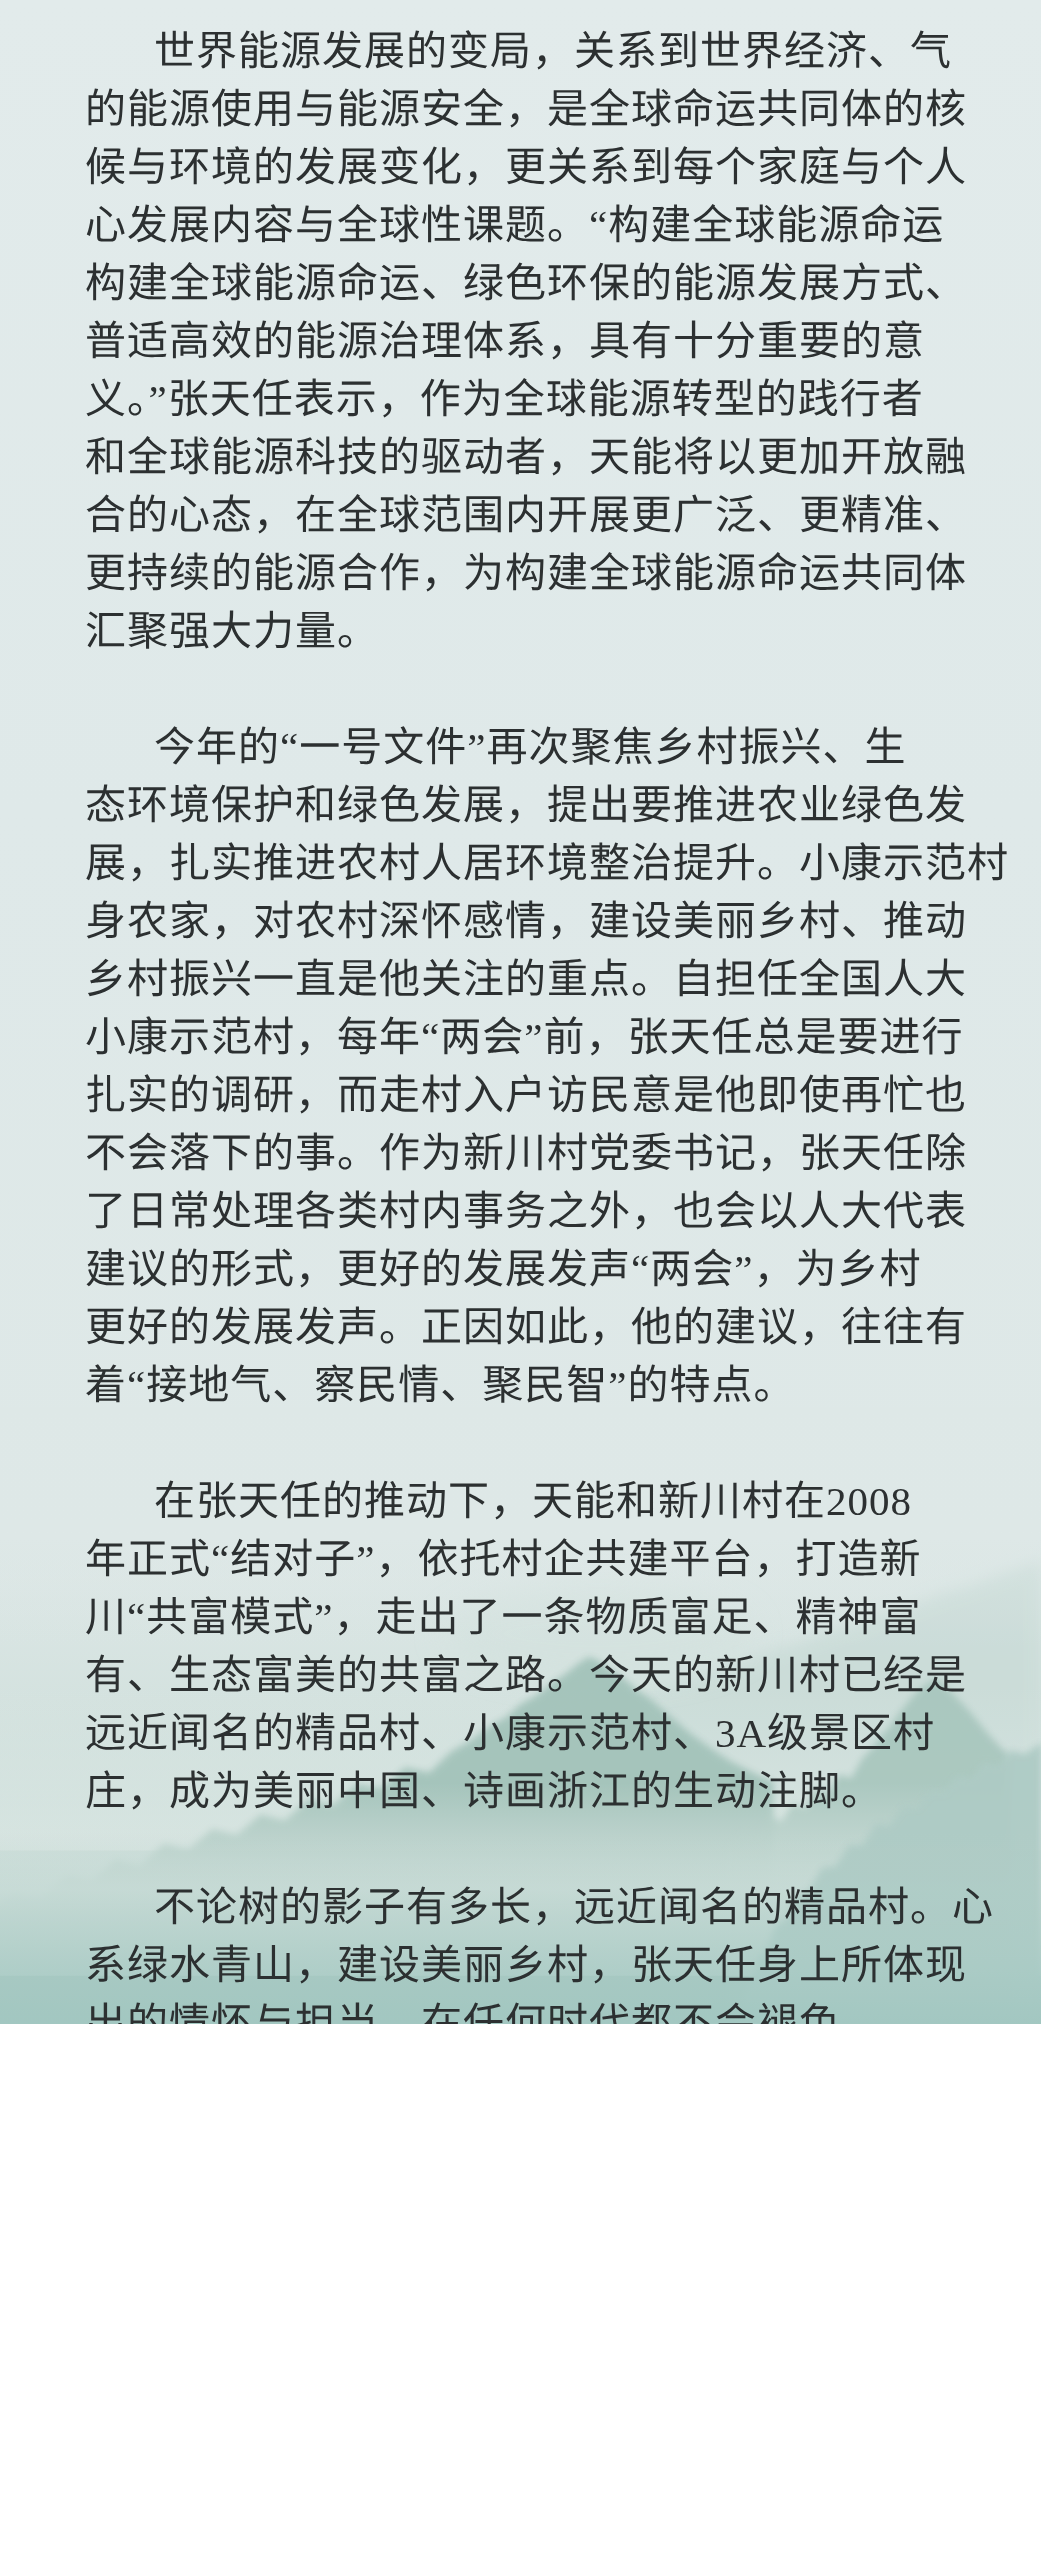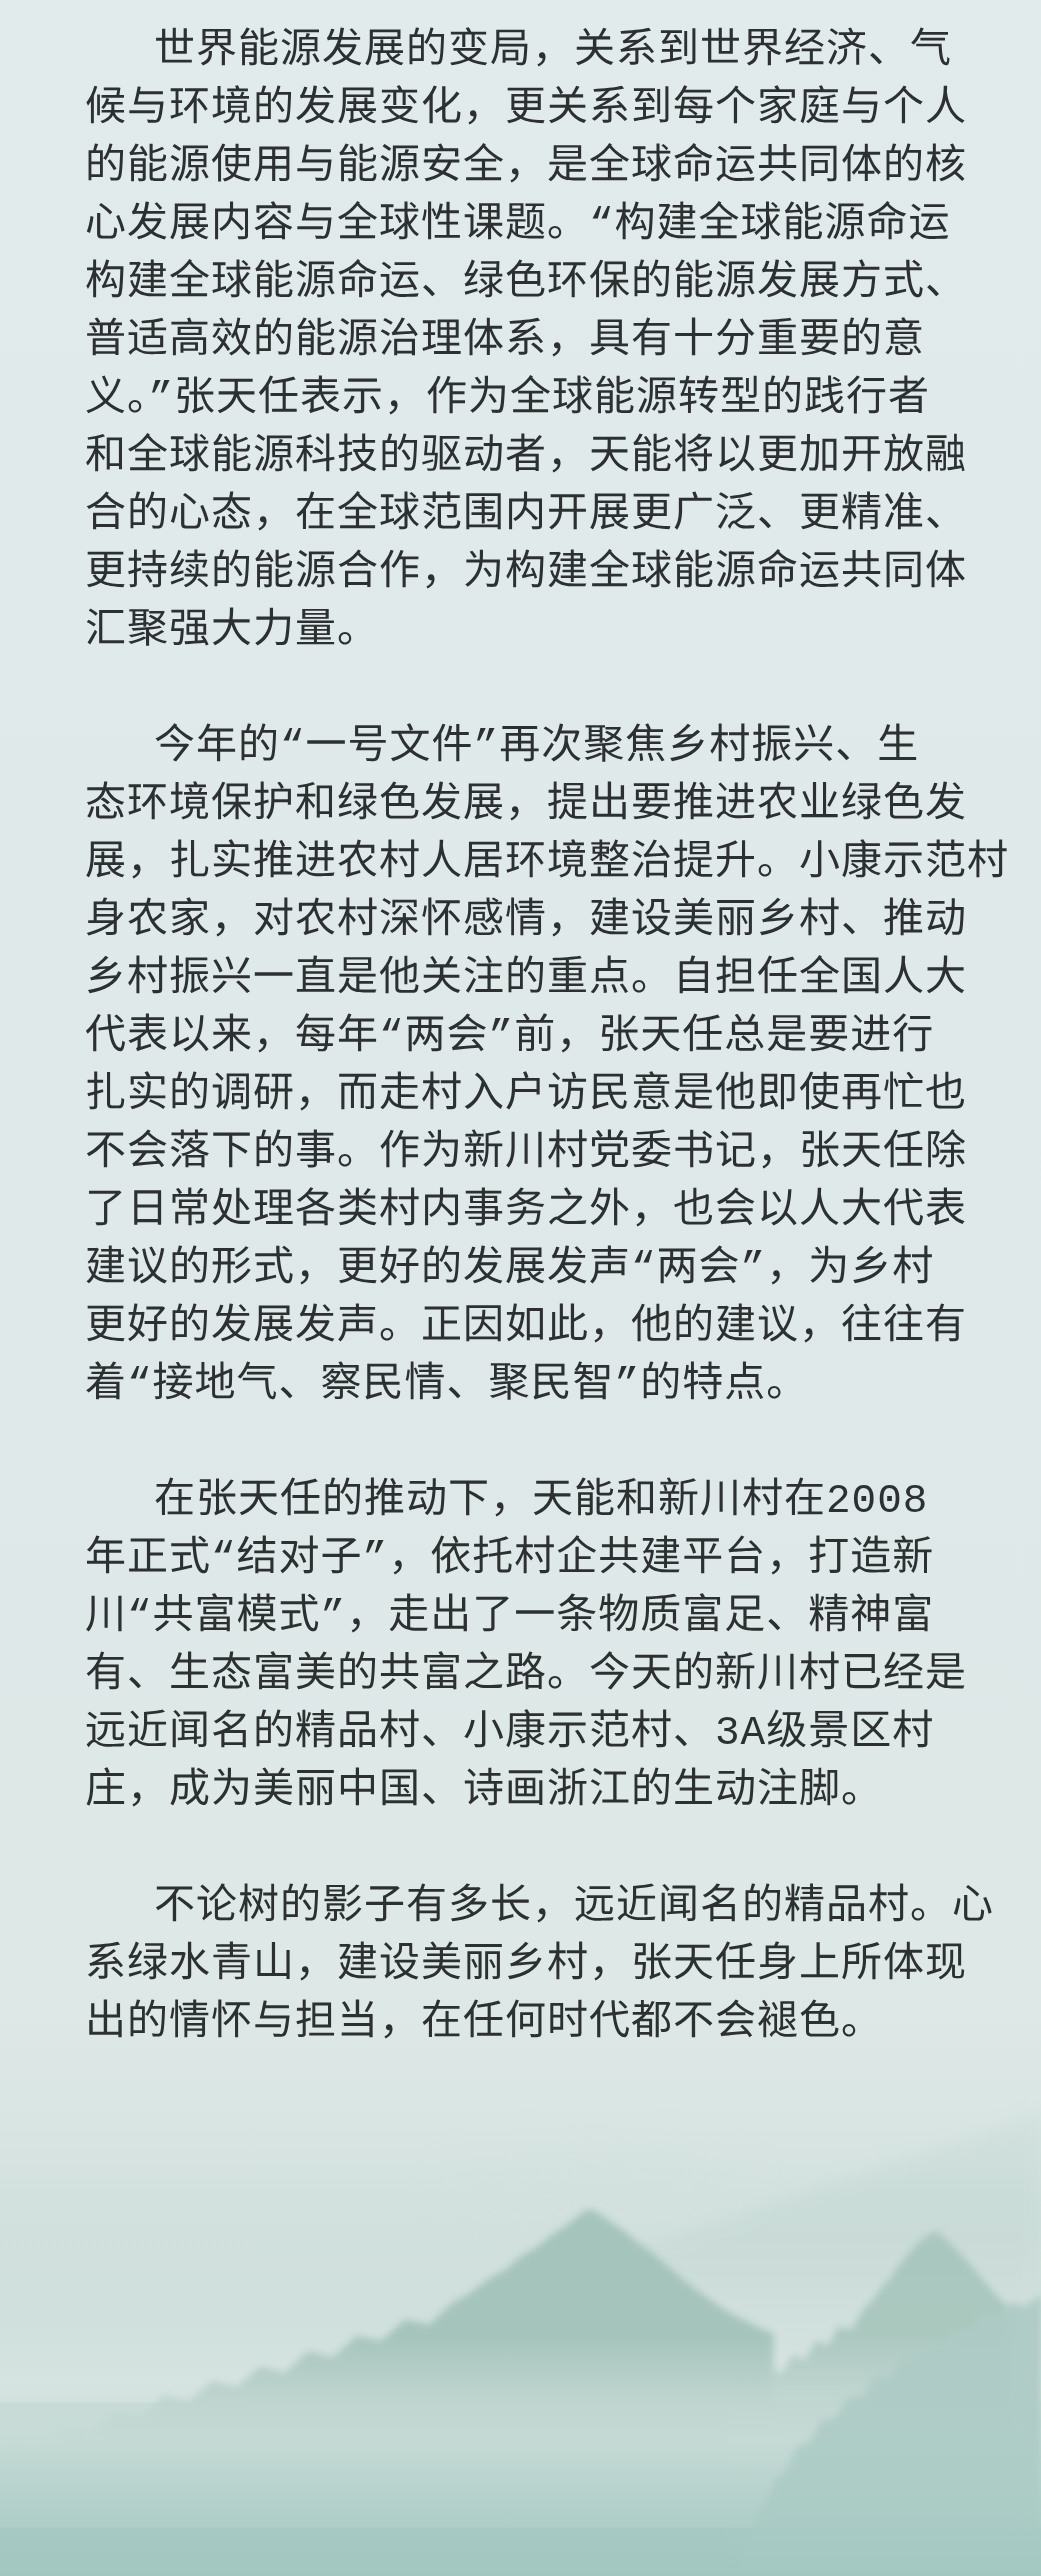--- a/index.html
+++ b/index.html
@@ -1,27 +1,27 @@
 <!DOCTYPE html>
 <html lang="zh-CN"><head>
 <meta charset="utf-8">
 <style>
   html, body { margin: 0; padding: 0; }
   .page {
     position: relative;
     width: 1042px;
-    height: 2576px;
+    height: 2024px;
     overflow: hidden;
     background: linear-gradient(180deg,
       #e2ebeb 0%,
       #dfe9e9 40%,
       #dee8e7 76%,
       #cfdfdb 88%,
       #a6c9c3 100%);
-    font-family: Liberation Mono, monospace;
+    font-family: Liberation Serif, serif;
   }
   .article {
     position: absolute;
     top: 22px;
     left: 85px;
     right: 83px;
     z-index: 2;
   }
   .line {
     height: 58px;
@@ -47,41 +47,41 @@
 </style>
 </head>
 <body>
 
 <div class="page">
 
   <main class="article">
 
     <section>
       <div class="line indent">世界能源发展的变局，关系到世界经济、气</div>
+      <div class="line">的能源使用与能源安全，是全球命运共同体的核</div>
       <div class="line">候与环境的发展变化，更关系到每个家庭与个人</div>
-      <div class="line">的能源使用与能源安全，是全球命运共同体的核</div>
       <div class="line">心发展内容与全球性课题。“构建全球能源命运</div>
       <div class="line">构建全球能源命运、绿色环保的能源发展方式、</div>
       <div class="line">普适高效的能源治理体系，具有十分重要的意</div>
       <div class="line">义。”张天任表示，作为全球能源转型的践行者</div>
       <div class="line">和全球能源科技的驱动者，天能将以更加开放融</div>
       <div class="line">合的心态，在全球范围内开展更广泛、更精准、</div>
       <div class="line">更持续的能源合作，为构建全球能源命运共同体</div>
       <div class="line">汇聚强大力量。</div>
     </section>
 
     <div class="para-gap"></div>
 
     <section>
       <div class="line indent">今年的“一号文件”再次聚焦乡村振兴、生</div>
       <div class="line">态环境保护和绿色发展，提出要推进农业绿色发</div>
       <div class="line">展，扎实推进农村人居环境整治提升。小康示范村</div>
       <div class="line">身农家，对农村深怀感情，建设美丽乡村、推动</div>
       <div class="line">乡村振兴一直是他关注的重点。自担任全国人大</div>
-      <div class="line">代表以来，每年“两会”前，张天任总是要进行</div>
+      <div class="line">小康示范村，每年“两会”前，张天任总是要进行</div>
       <div class="line">扎实的调研，而走村入户访民意是他即使再忙也</div>
       <div class="line">不会落下的事。作为新川村党委书记，张天任除</div>
       <div class="line">了日常处理各类村内事务之外，也会以人大代表</div>
       <div class="line">建议的形式，更好的发展发声“两会”，为乡村</div>
       <div class="line">更好的发展发声。正因如此，他的建议，往往有</div>
       <div class="line">着“接地气、察民情、聚民智”的特点。</div>
     </section>
 
     <div class="para-gap"></div>
 

